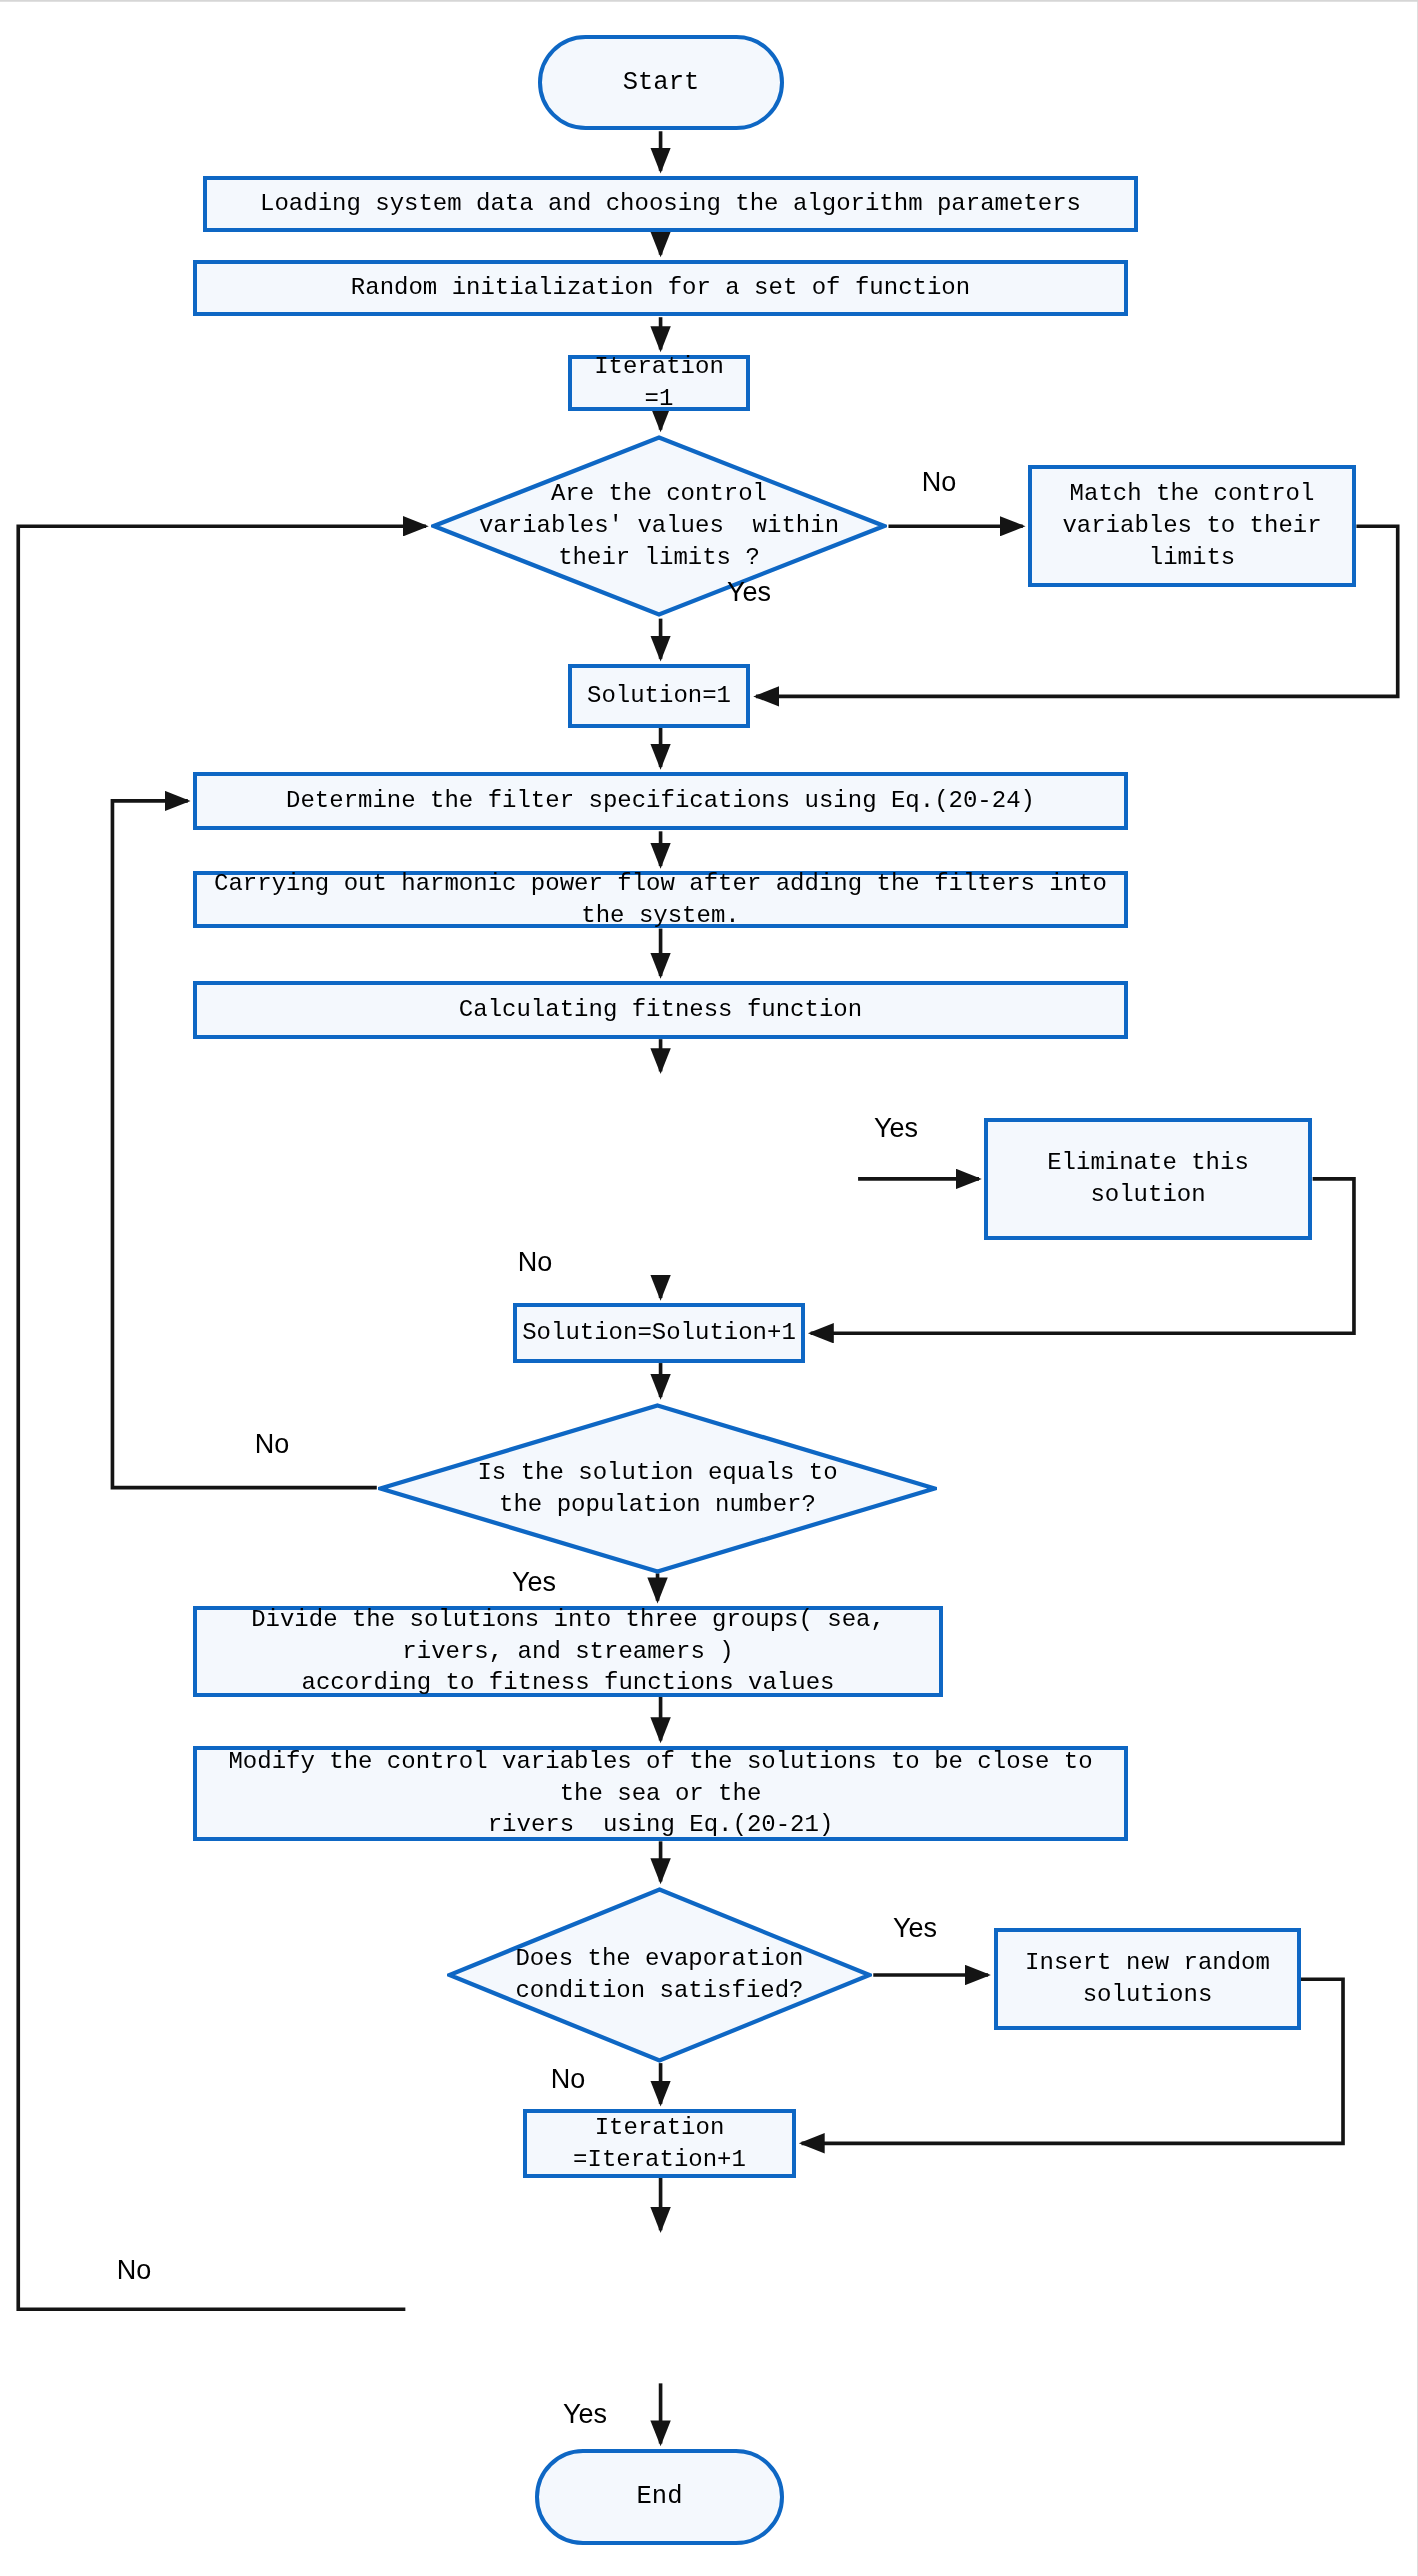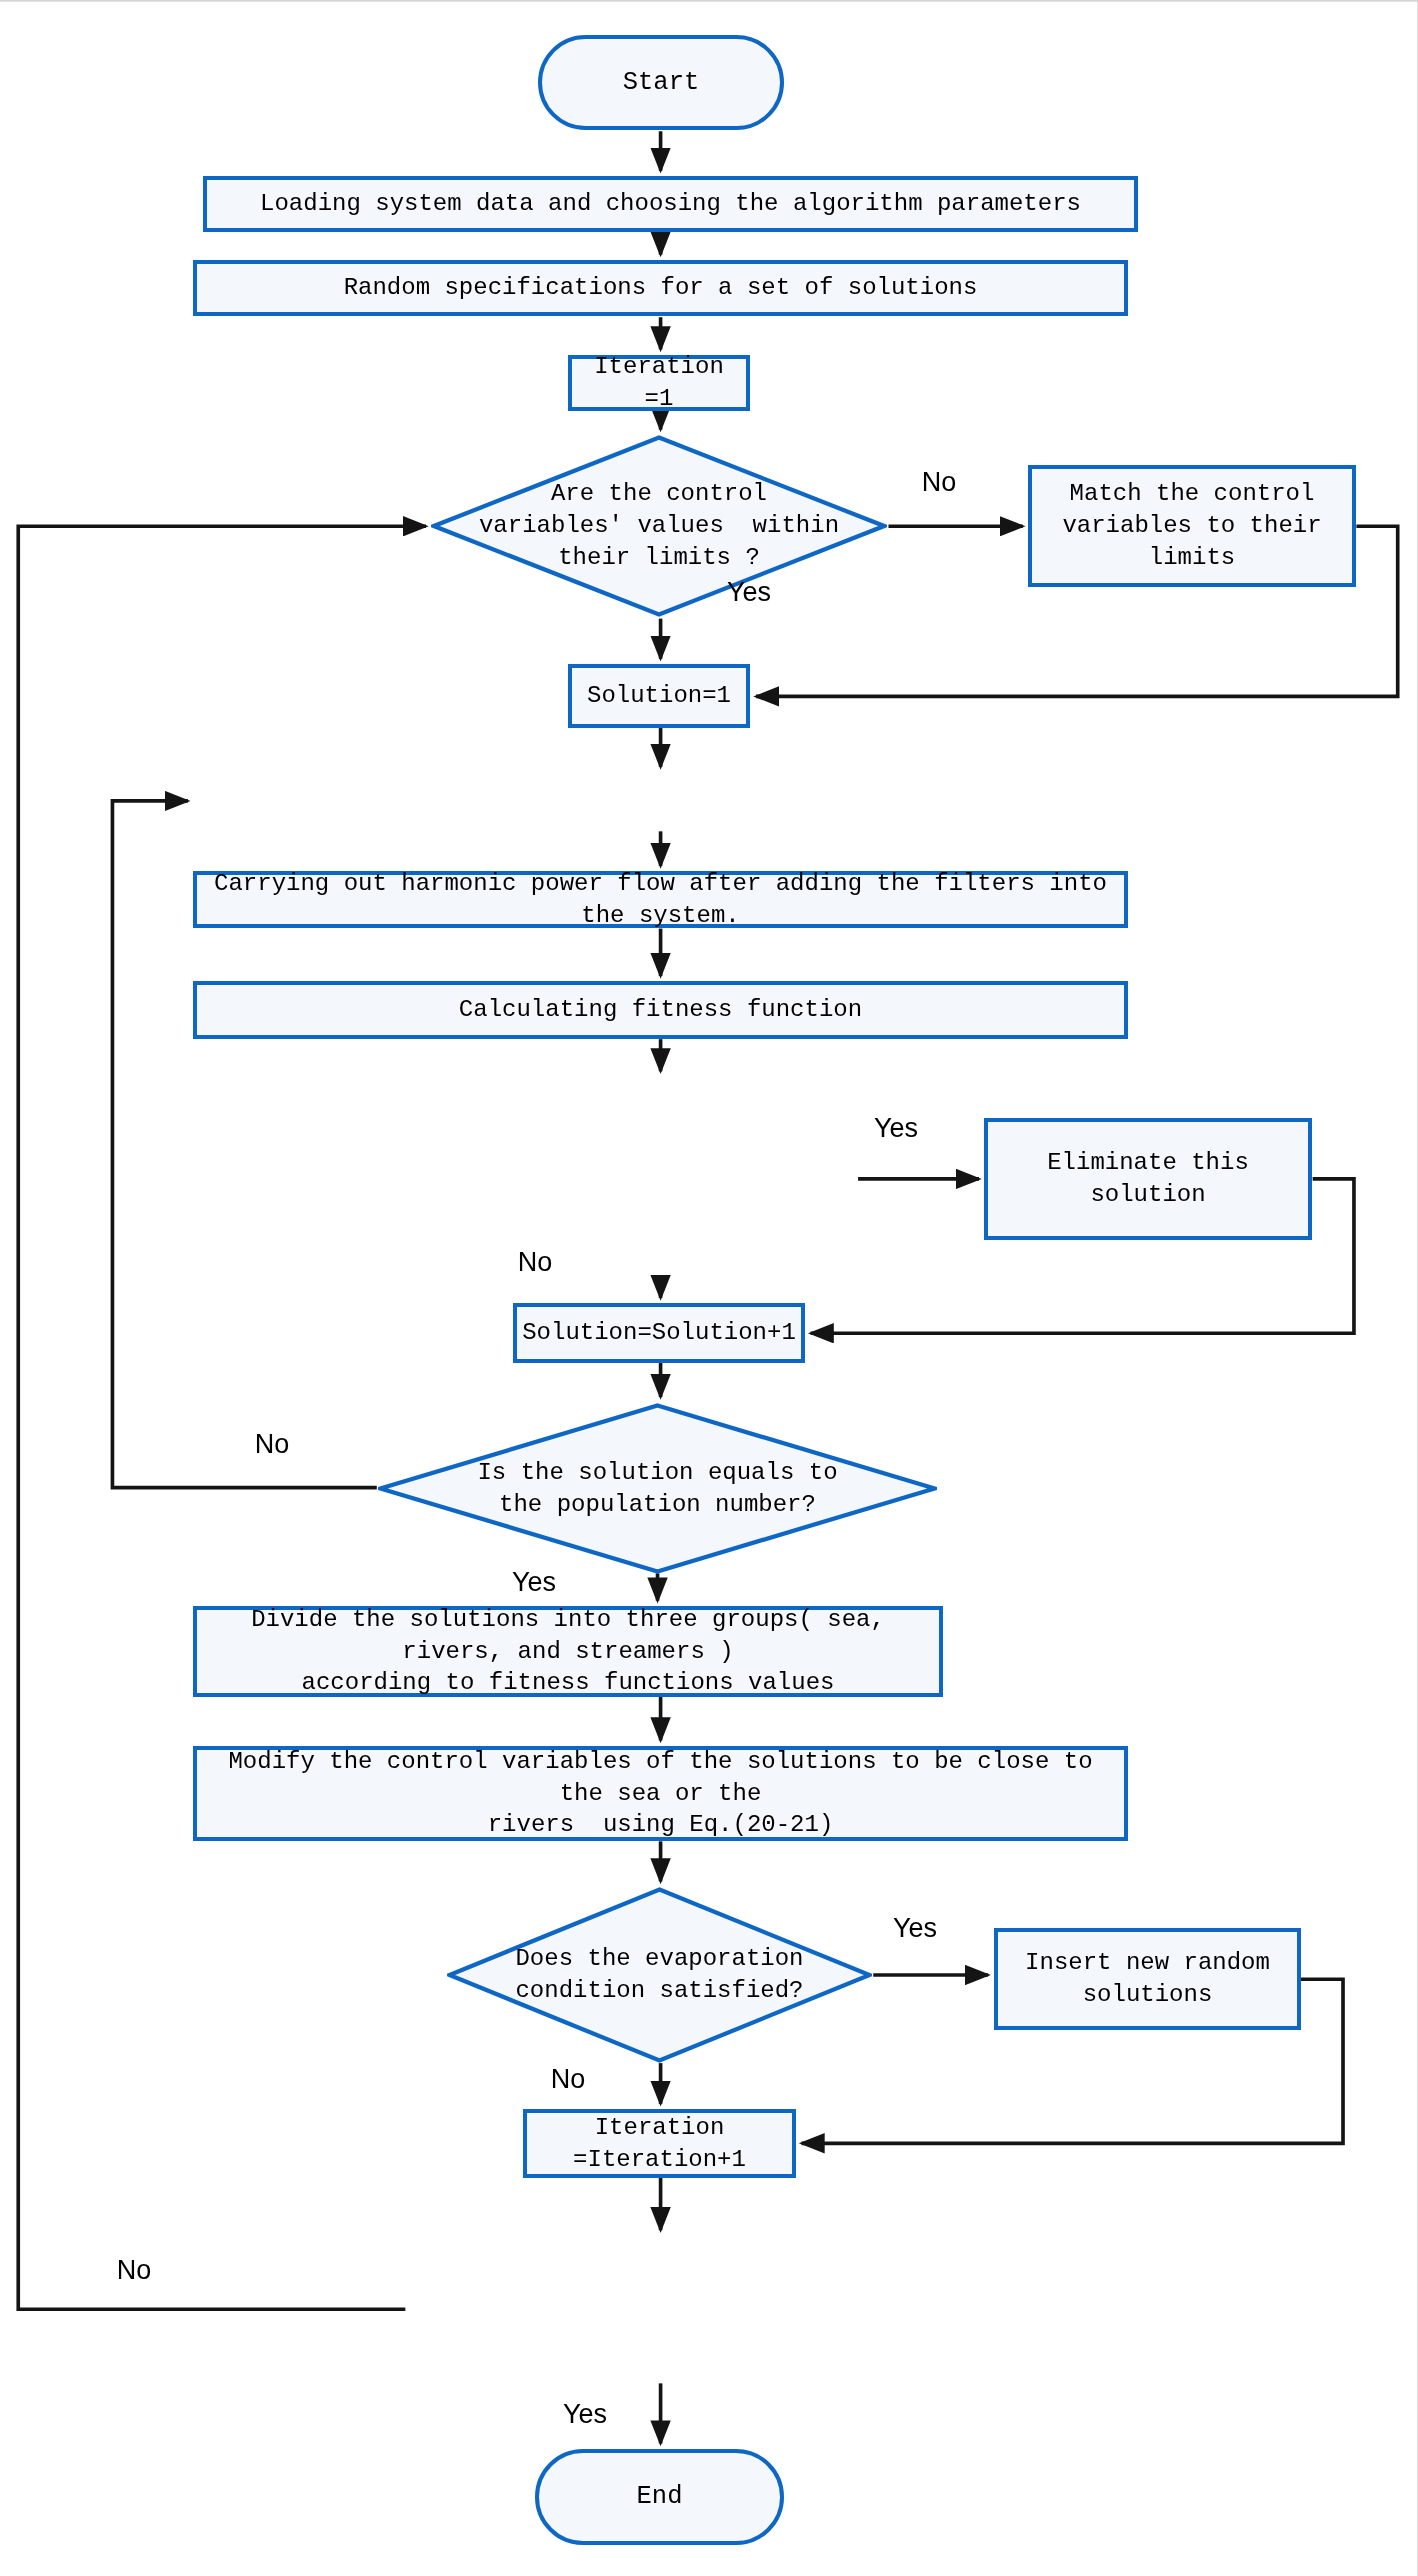--- a/index.html
+++ b/index.html
@@ -75,21 +75,21 @@
 
   <div class="node stadium terminator" style="left:538px;top:35px;width:246px;height:95px">
     <div class="txt">Start</div>
   </div>
 
   <div class="node rect" style="left:203px;top:176px;width:935px;height:56px">
     <div class="txt">Loading system data and choosing the algorithm parameters</div>
   </div>
 
   <div class="node rect" style="left:193px;top:260px;width:935px;height:56px">
-    <div class="txt">Random specifications for a set of solutions</div>
+    <div class="txt">Random initialization for a set of function</div>
   </div>
 
   <div class="node rect" style="left:568px;top:355px;width:182px;height:56px">
     <div class="txt">Iteration =1</div>
   </div>
 
   <div class="node diamond" style="left:431px;top:435px;width:456px;height:182px">
     <svg class="shape" width="456" height="182" viewBox="0 0 750 300">
       <polygon points="375,4 746,150 375,296 4,150"></polygon>
     </svg>
@@ -100,20 +100,23 @@
 
   <div class="node rect" style="left:1028px;top:465px;width:328px;height:122px">
     <div class="txt">Match the control
 variables to their limits</div>
   </div>
 
   <div class="node rect" style="left:568px;top:664px;width:182px;height:64px">
     <div class="txt">Solution=1</div>
   </div>
 
+  <div class="node rect" style="left:193px;top:772px;width:935px;height:58px">
+    <div class="txt">Determine the filter specifications using Eq.(20-24)</div>
+  </div>
 
   <div class="node rect" style="left:193px;top:871px;width:935px;height:57px">
     <div class="txt">Carrying out harmonic power flow after adding the filters into the system.</div>
   </div>
 
   <div class="node rect" style="left:193px;top:981px;width:935px;height:58px">
     <div class="txt">Calculating fitness function</div>
   </div>
 
 

